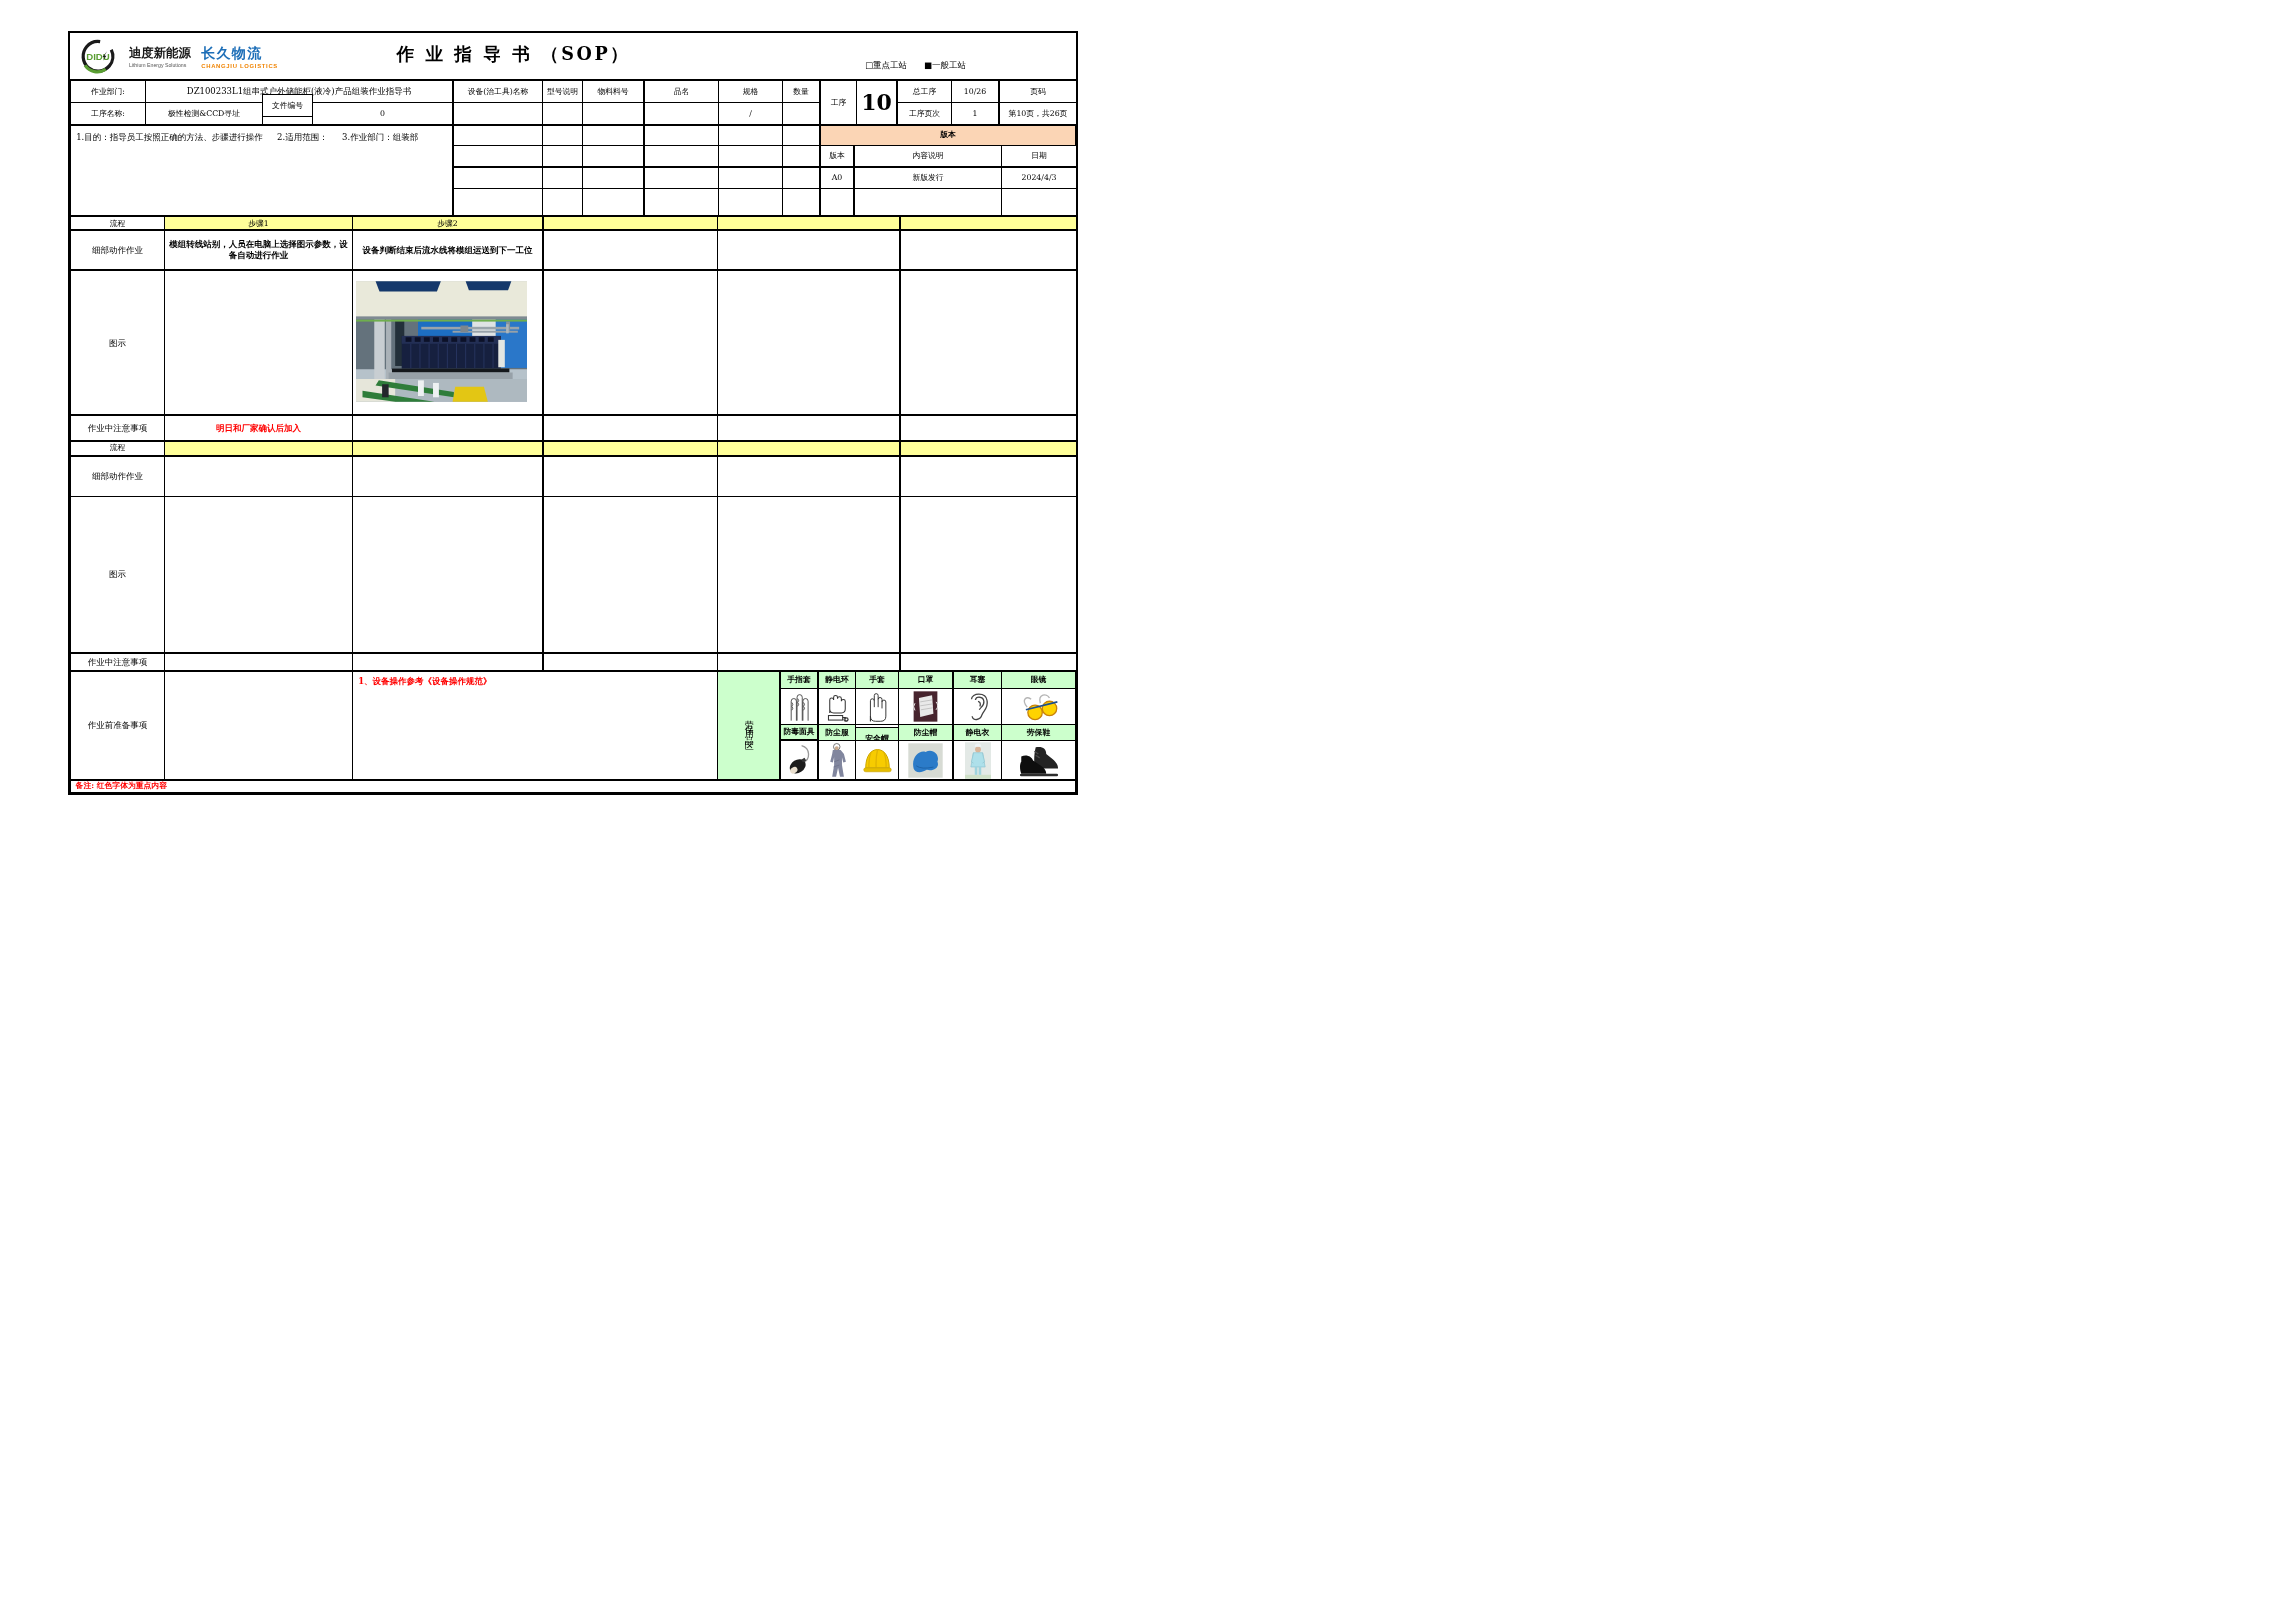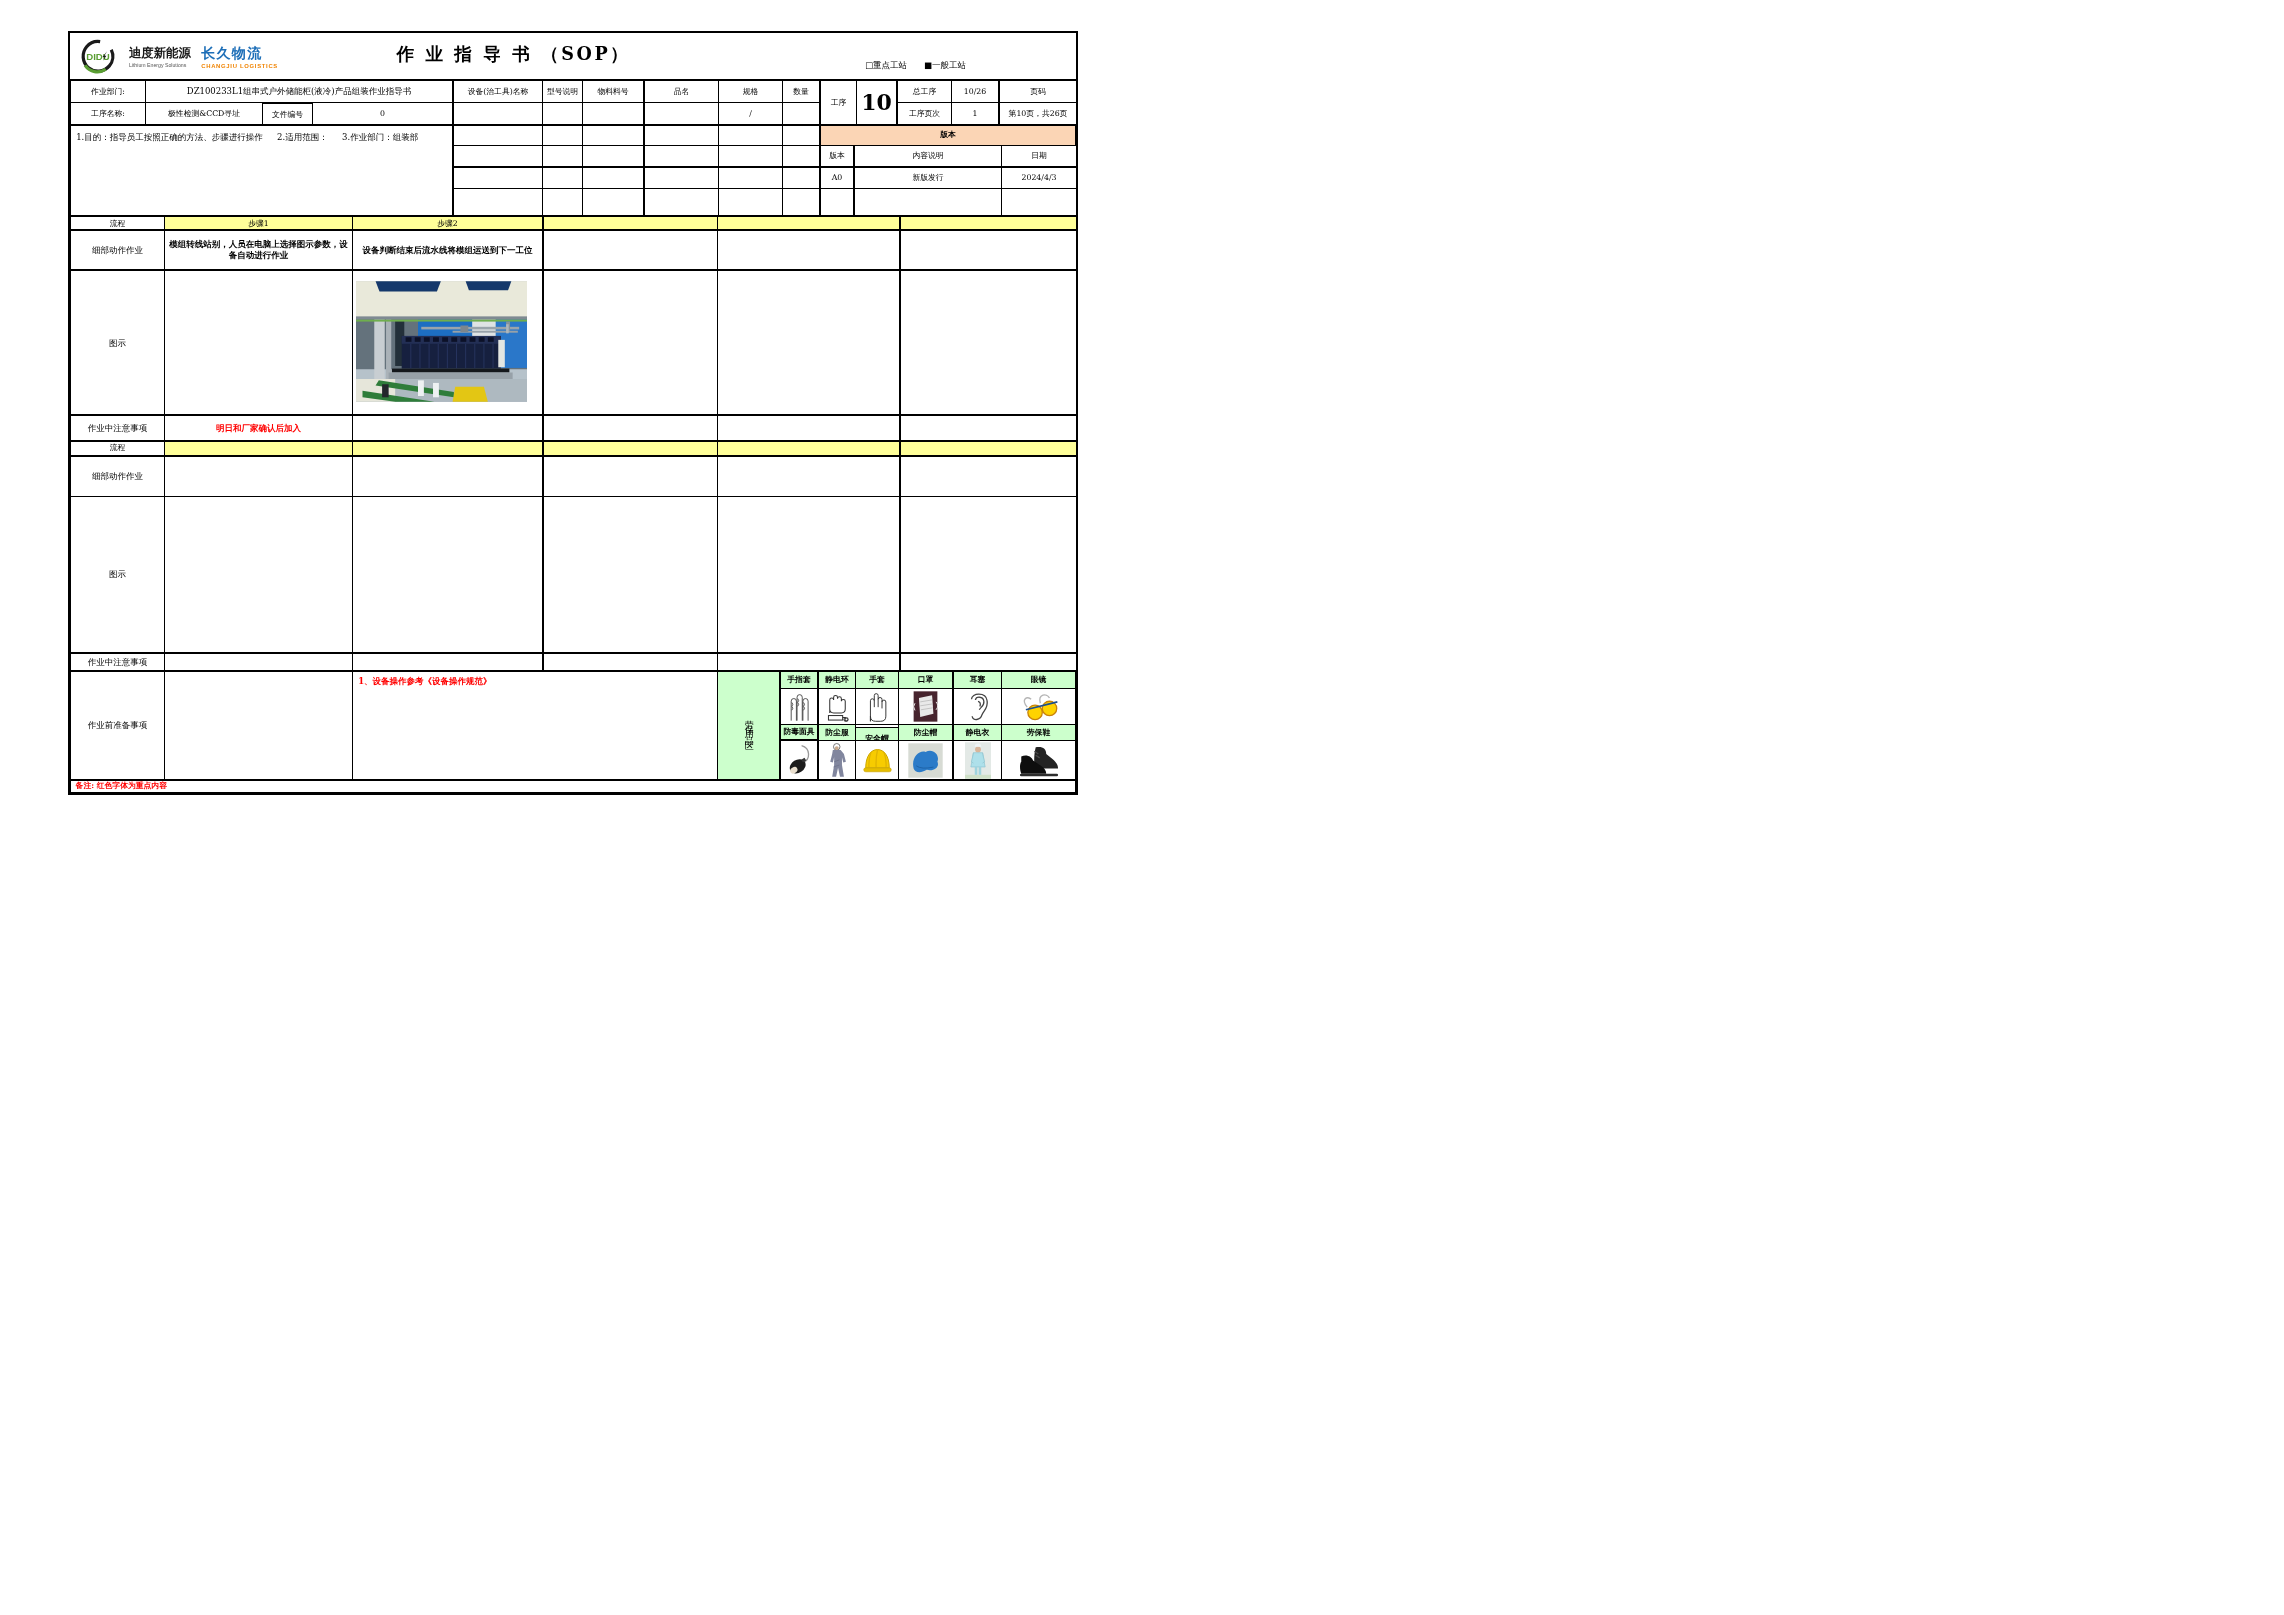--- a/index.html
+++ b/index.html
@@ -73,21 +73,21 @@
   <div class="c" style="left:648px;top:47px;width:65px;height:23px">规格</div>
   <div class="c" style="left:712px;top:47px;width:38px;height:23px">数量</div>
   <div class="c" style="left:750px;top:47px;width:37px;height:45px">工序</div>
   <div class="c big10" style="left:786px;top:47px;width:41px;height:45px">10</div>
   <div class="c" style="left:827px;top:47px;width:55px;height:23px">总工序</div>
   <div class="c" style="left:881px;top:47px;width:48px;height:23px">10/26</div>
   <div class="c" style="left:929px;top:47px;width:78px;height:23px">页码</div>
 
   <div class="c" style="left:0;top:69px;width:76px;height:23px">工序名称:</div>
   <div class="c" style="left:75px;top:69px;width:118px;height:23px">极性检测&amp;CCD寻址</div>
-  <div class="c" style="left:192px;top:70px;width:51px;height:23px">文件编号</div>
+  <div class="c" style="left:192px;top:61px;width:51px;height:23px">文件编号</div>
   <div class="c" style="left:242px;top:69px;width:141px;height:23px">0</div>
   <div class="c" style="left:383px;top:69px;width:90px;height:23px"></div>
   <div class="c" style="left:472px;top:69px;width:41px;height:23px"></div>
   <div class="c" style="left:512px;top:69px;width:62px;height:23px"></div>
   <div class="c" style="left:574px;top:69px;width:75px;height:23px"></div>
   <div class="c" style="left:648px;top:69px;width:65px;height:23px">/</div>
   <div class="c" style="left:712px;top:69px;width:38px;height:23px"></div>
   <div class="c" style="left:827px;top:69px;width:55px;height:23px">工序页次</div>
   <div class="c" style="left:881px;top:69px;width:48px;height:23px">1</div>
   <div class="c" style="left:929px;top:69px;width:78px;height:23px">第10页，共26页</div>

